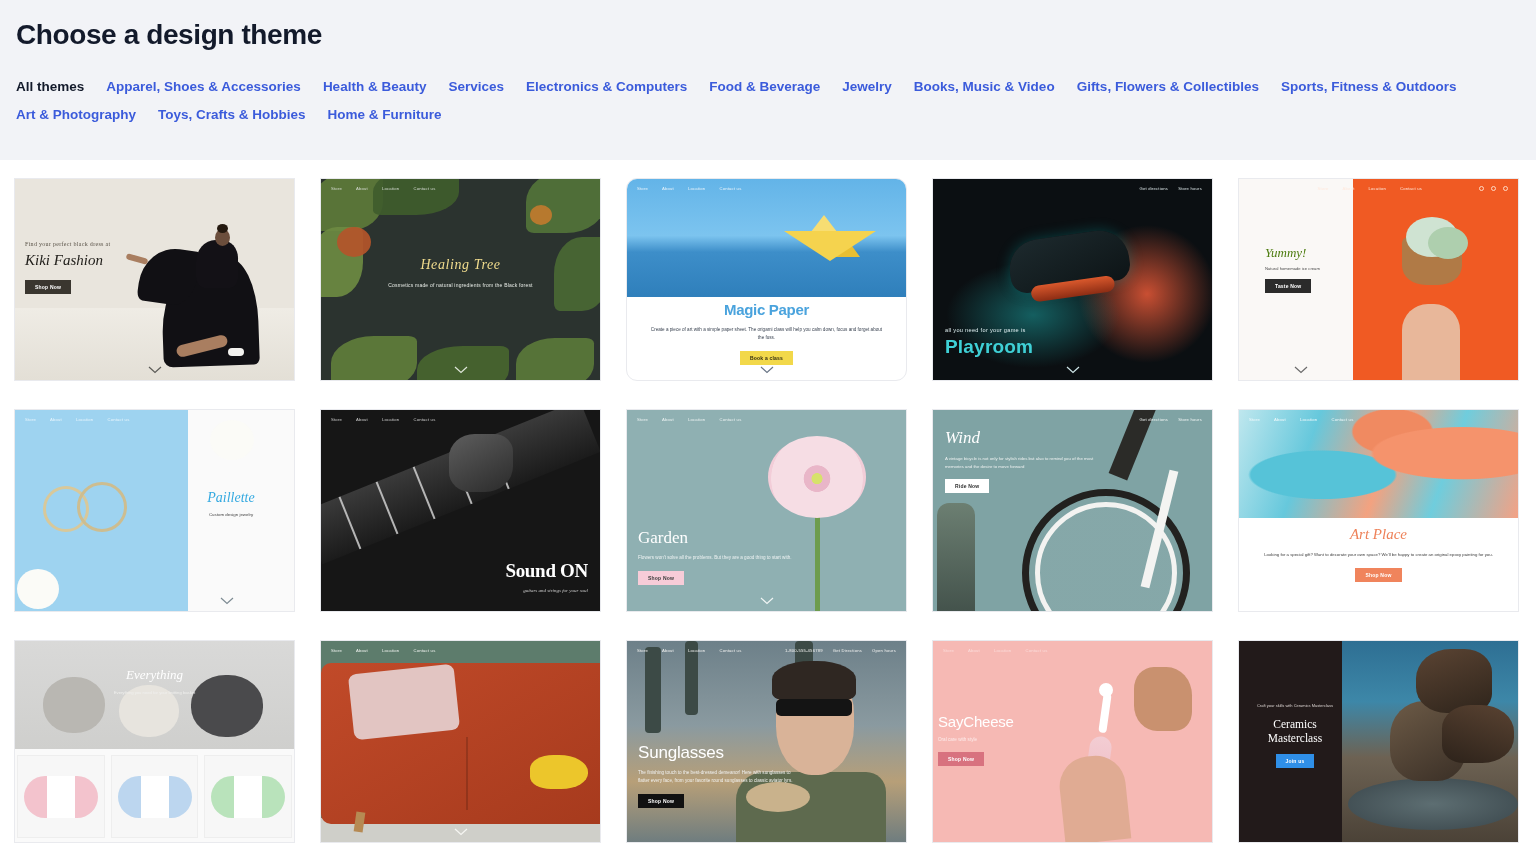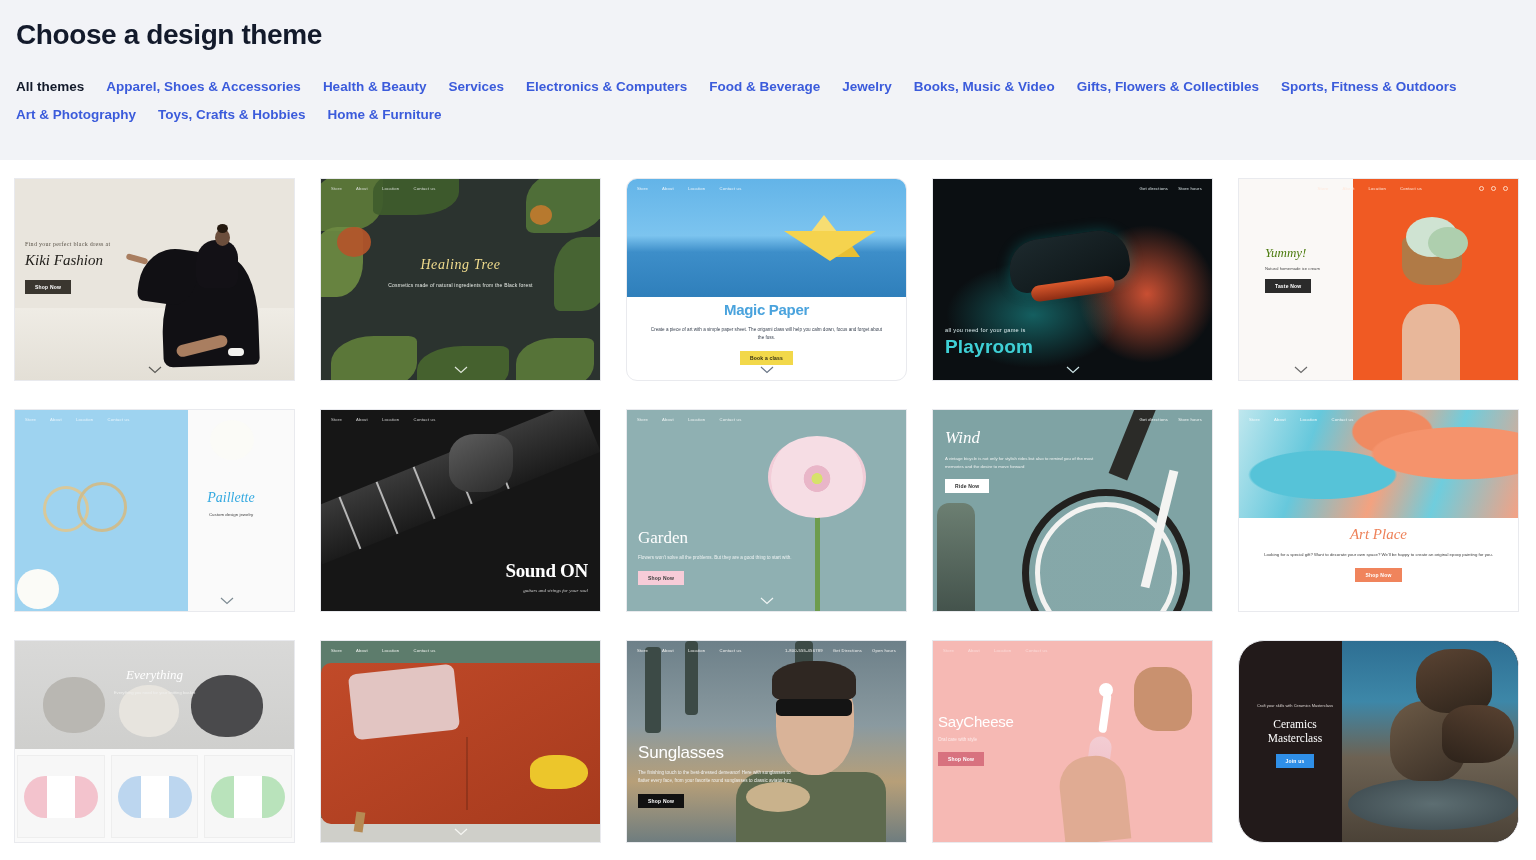--- a/index.html
+++ b/index.html
@@ -468,21 +468,21 @@
     position: absolute; right: 20px; top: 26px; width: 58px; height: 64px;
     background: #c9916f; border-radius: 34% 44% 30% 40%;
   }
   .c-say .txt { position: absolute; left: 5px; top: 72px; width: 140px; }
   .c-say .t1 { font-size: 15px; color: #fff; letter-spacing: -.2px; }
   .c-say .t2 { font-size: 4.6px; color: #fdeceb; margin-top: 7px; }
   .c-say .bt { background: #d8727f; color: #fff; margin-top: 10px; }
   .c-say .mini-nav { color: #fbdcda; }
 
   
-  .c-cer { background: #221a1a; border-radius: 26px; }
+  .c-cer { background: #221a1a; }
   .c-cer .photo {
     position: absolute; right: 0; top: 0; bottom: 0; width: 63%;
     background: linear-gradient(#2e6f93 0%, #3d87a8 30%, #6d6253 58%, #4b4237 100%);
     overflow: hidden;
   }
   .c-cer .pot {
     position: absolute; left: 48px; top: 60px; width: 76px; height: 80px;
     background: linear-gradient(150deg,#6d5b47,#3a2f26); border-radius: 44% 44% 38% 38%;
   }
   .c-cer .wheel2 {

